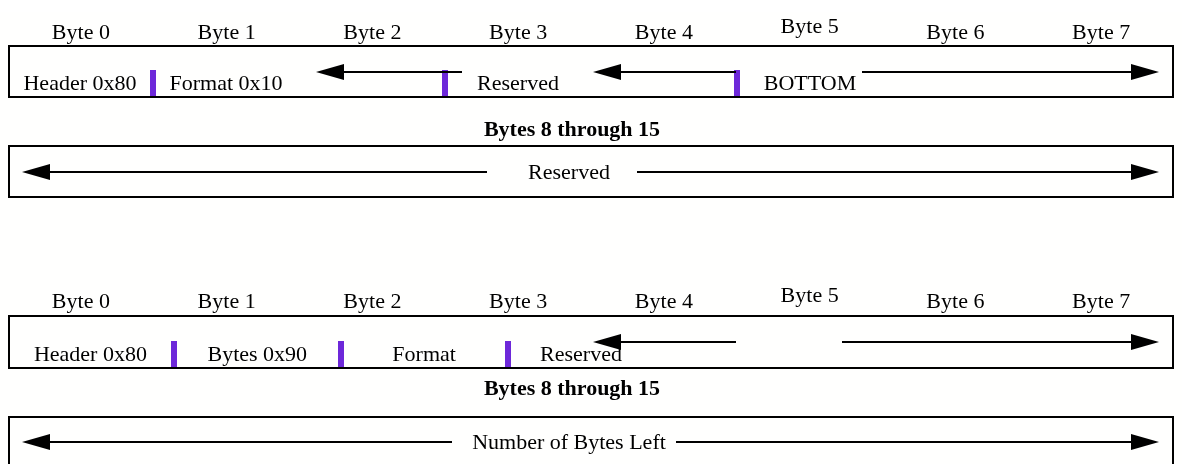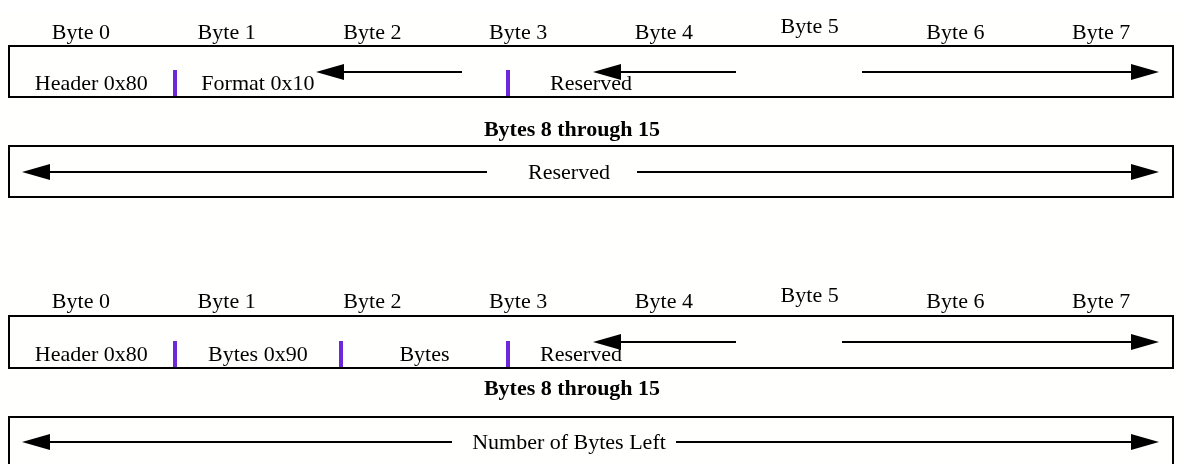--- a/index.html
+++ b/index.html
@@ -37,21 +37,21 @@
     line-height: 1.05;
   }
   .hcell.raised { transform: translateY(-6px); }
   
   .trow {
     border: 2px solid #000;
     display: flex;
   }
   .cell {
     flex: 1;
-    border-left: 4px solid #6d28d9;
+    border-left: 6px solid #6d28d9;
     display: flex;
     align-items: center;
     justify-content: center;
     box-sizing: border-box;
     overflow: visible;
   }
   .cell:first-child { border-left: none; }
   .nudge-l  { transform: translateX(-25px); }
   .nudge-ls { transform: translateX(-10px); }
   
@@ -116,20 +116,23 @@
           <span>Header 0x80</span>
         </div>
       <div class="cell">
           <span>Format 0x10</span>
         </div>
       <div class="cell"></div>
       <div class="cell">
           <span>Reserved</span>
         </div>
       <div class="cell"></div>
+      <div class="cell">
+          <span>BOTTOM</span>
+        </div>
       <div class="cell"></div>
       <div class="cell"></div>
 
       <div class="arrow" style="left:26.3%;width:12.6%;">
         <div class="ah-l"></div>
         <div class="aline"></div>
       </div>
       <div class="arrow" style="left:50.15%;width:12.35%;">
         <div class="ah-l"></div>
         <div class="aline"></div>
@@ -172,21 +175,21 @@
     </div>
 
     <div class="strip trow" style="top:303px;height:54px;">
       <div class="cell">
           <span>Header 0x80</span>
         </div>
       <div class="cell">
           <span>Bytes 0x90</span>
         </div>
       <div class="cell">
-          <span>Bytes</span>
+          <span>Format</span>
         </div>
       <div class="cell">
           <span class="nudge-ls">Reserved</span>
         </div>
       <div class="cell"></div>
       <div class="cell"></div>
       <div class="cell"></div>
 
       <div class="arrow" style="left:50.15%;width:12.35%;">
         <div class="ah-l"></div>

